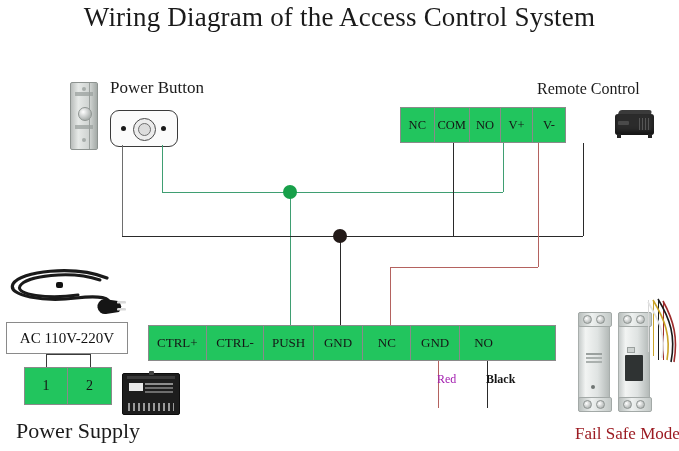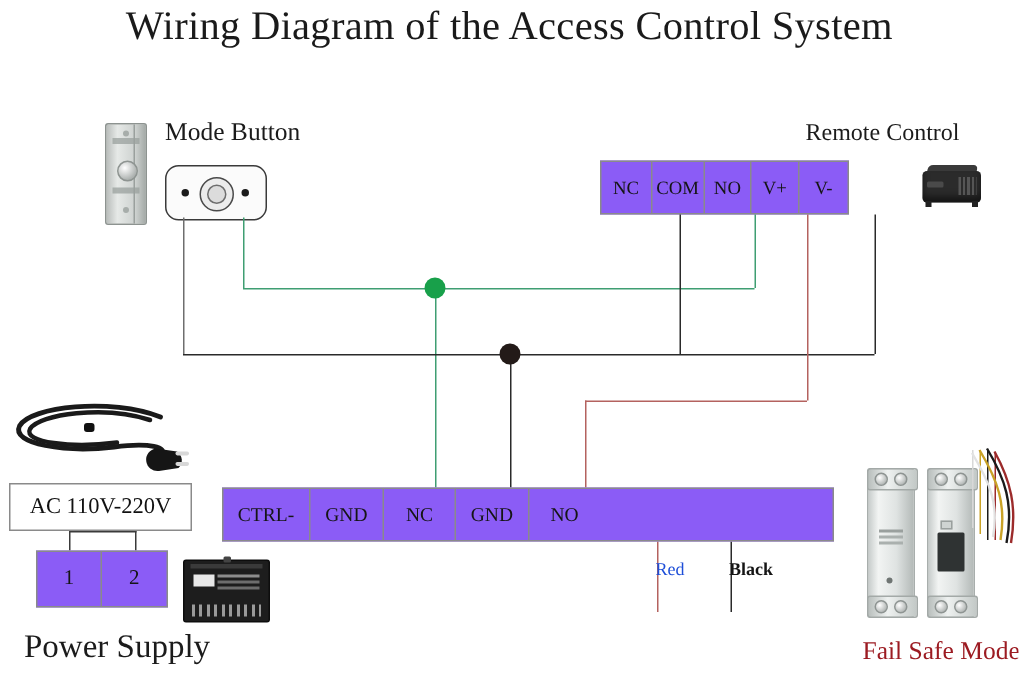--- a/index.html
+++ b/index.html
@@ -7,21 +7,21 @@
        font-family:"Liberation Serif", serif;color:#111;}
   #stage{position:absolute;left:0;top:0;width:679px;height:451px;}
 
   .title{
     position:absolute;left:0;top:2px;width:679px;text-align:center;
     font-family:"Liberation Serif", serif;font-size:27px;letter-spacing:.2px;
     color:#1a1a1a;white-space:nowrap;
   }
 
   
-  .strip{position:absolute;display:flex;border:1px solid #8a8a8a;background:#8b5cf6;box-sizing:border-box;}
+  .strip{position:absolute;display:flex;border:1px solid #8a8a8a;background:#22c55e;box-sizing:border-box;}
   .cell{display:flex;align-items:center;justify-content:center;
         border-right:1px solid #8a8a8a;box-sizing:border-box;
         font-family:"Liberation Serif", serif;color:#151515;}
   .cell:last-child{border-right:none;}
 
   
   #relay-strip{left:400px;top:107px;width:166px;height:36px;}
   #relay-strip .cell{font-size:12.5px;}
 
   
@@ -35,21 +35,21 @@
   #ac-pins{left:24px;top:367px;width:88px;height:38px;}
   #ac-pins .cell{font-size:14px;}
   .ac-lead{position:absolute;background:#3a3a3a;}
 
   
   .lbl{position:absolute;font-family:"Liberation Serif", serif;color:#1b1b1b;white-space:nowrap;}
   #lbl-exit{left:110px;top:78px;font-size:17px;}
   #lbl-remote{left:537px;top:80px;font-size:16px;}
   #lbl-power{left:16px;top:418px;font-size:22px;}
   #lbl-failsafe{left:575px;top:424px;font-size:17px;color:#9c1b22;}
-  #lbl-red{left:437px;top:372px;font-size:12px;color:#1d4ed8;}
+  #lbl-red{left:437px;top:372px;font-size:12px;color:#a21caf;}
   #lbl-black{left:486px;top:372px;font-size:12px;color:#151515;font-weight:bold;}
 
   
   #bolt-box{position:absolute;left:377px;top:408px;width:176px;height:35px;
             border:1px solid #8a8a8a;display:flex;align-items:center;justify-content:center;
             font-size:17px;background:#fff;box-sizing:border-box;}
 
   
   .w{position:absolute;}
   .w.h{height:0;border-top-width:1.4px;border-top-style:solid;}
@@ -134,21 +134,21 @@
 
   <div id="exit-panel">
     <div class="side"></div>
     <div class="ptxt" style="top:9px;"></div>
     <div class="pbtn"></div>
     <div class="ptxt" style="top:42px;"></div>
     <div class="sm" style="top:4px;"></div>
     <div class="sm" style="top:55px;"></div>
   </div>
 
-  <div class="lbl" id="lbl-exit">Mode Button</div>
+  <div class="lbl" id="lbl-exit">Power Button</div>
 
   <div id="exit-module">
     <div class="ring"></div>
     <div class="tdot" style="left:10px;top:15px;"></div>
     <div class="tdot" style="left:50px;top:15px;"></div>
   </div>
 
   <div class="lbl" id="lbl-remote">Remote Control</div>
 
   <div class="strip" id="relay-strip">
@@ -187,21 +187,23 @@
 
   <div class="dot" id="dot-green"></div>
   <div class="dot" id="dot-black"></div>
 
   <div class="w v red" style="left:438px;top:361px;height:47px;"></div>
   <div class="w v blk" style="left:487px;top:361px;height:47px;"></div>
   <div class="lbl" id="lbl-red">Red</div>
   <div class="lbl" id="lbl-black">Black</div>
 
   <div class="strip" id="main-strip">
+    <div class="cell" style="width:14.2%">CTRL+</div>
     <div class="cell" style="width:14.2%">CTRL-</div>
+    <div class="cell" style="width:12.2%">PUSH</div>
     <div class="cell" style="width:12.2%">GND</div>
     <div class="cell" style="width:11.8%">NC</div>
     <div class="cell" style="width:12.0%">GND</div>
     <div class="cell" style="width:11.6%">NO</div>
   </div>
 
   <div id="cord">
     <svg width="124" height="48" viewBox="0 0 124 48">
       <path d="M103 10 C70 -3 16 3 9 16 C3 28 40 34 72 30 C96 27 108 30 104 36" fill="none" stroke="#1a1a1a" stroke-width="3.2" stroke-linecap="round"></path>
       <path d="M96 12 C66 2 22 8 16 18 C11 27 44 31 74 27" fill="none" stroke="#1a1a1a" stroke-width="3" stroke-linecap="round"></path>

